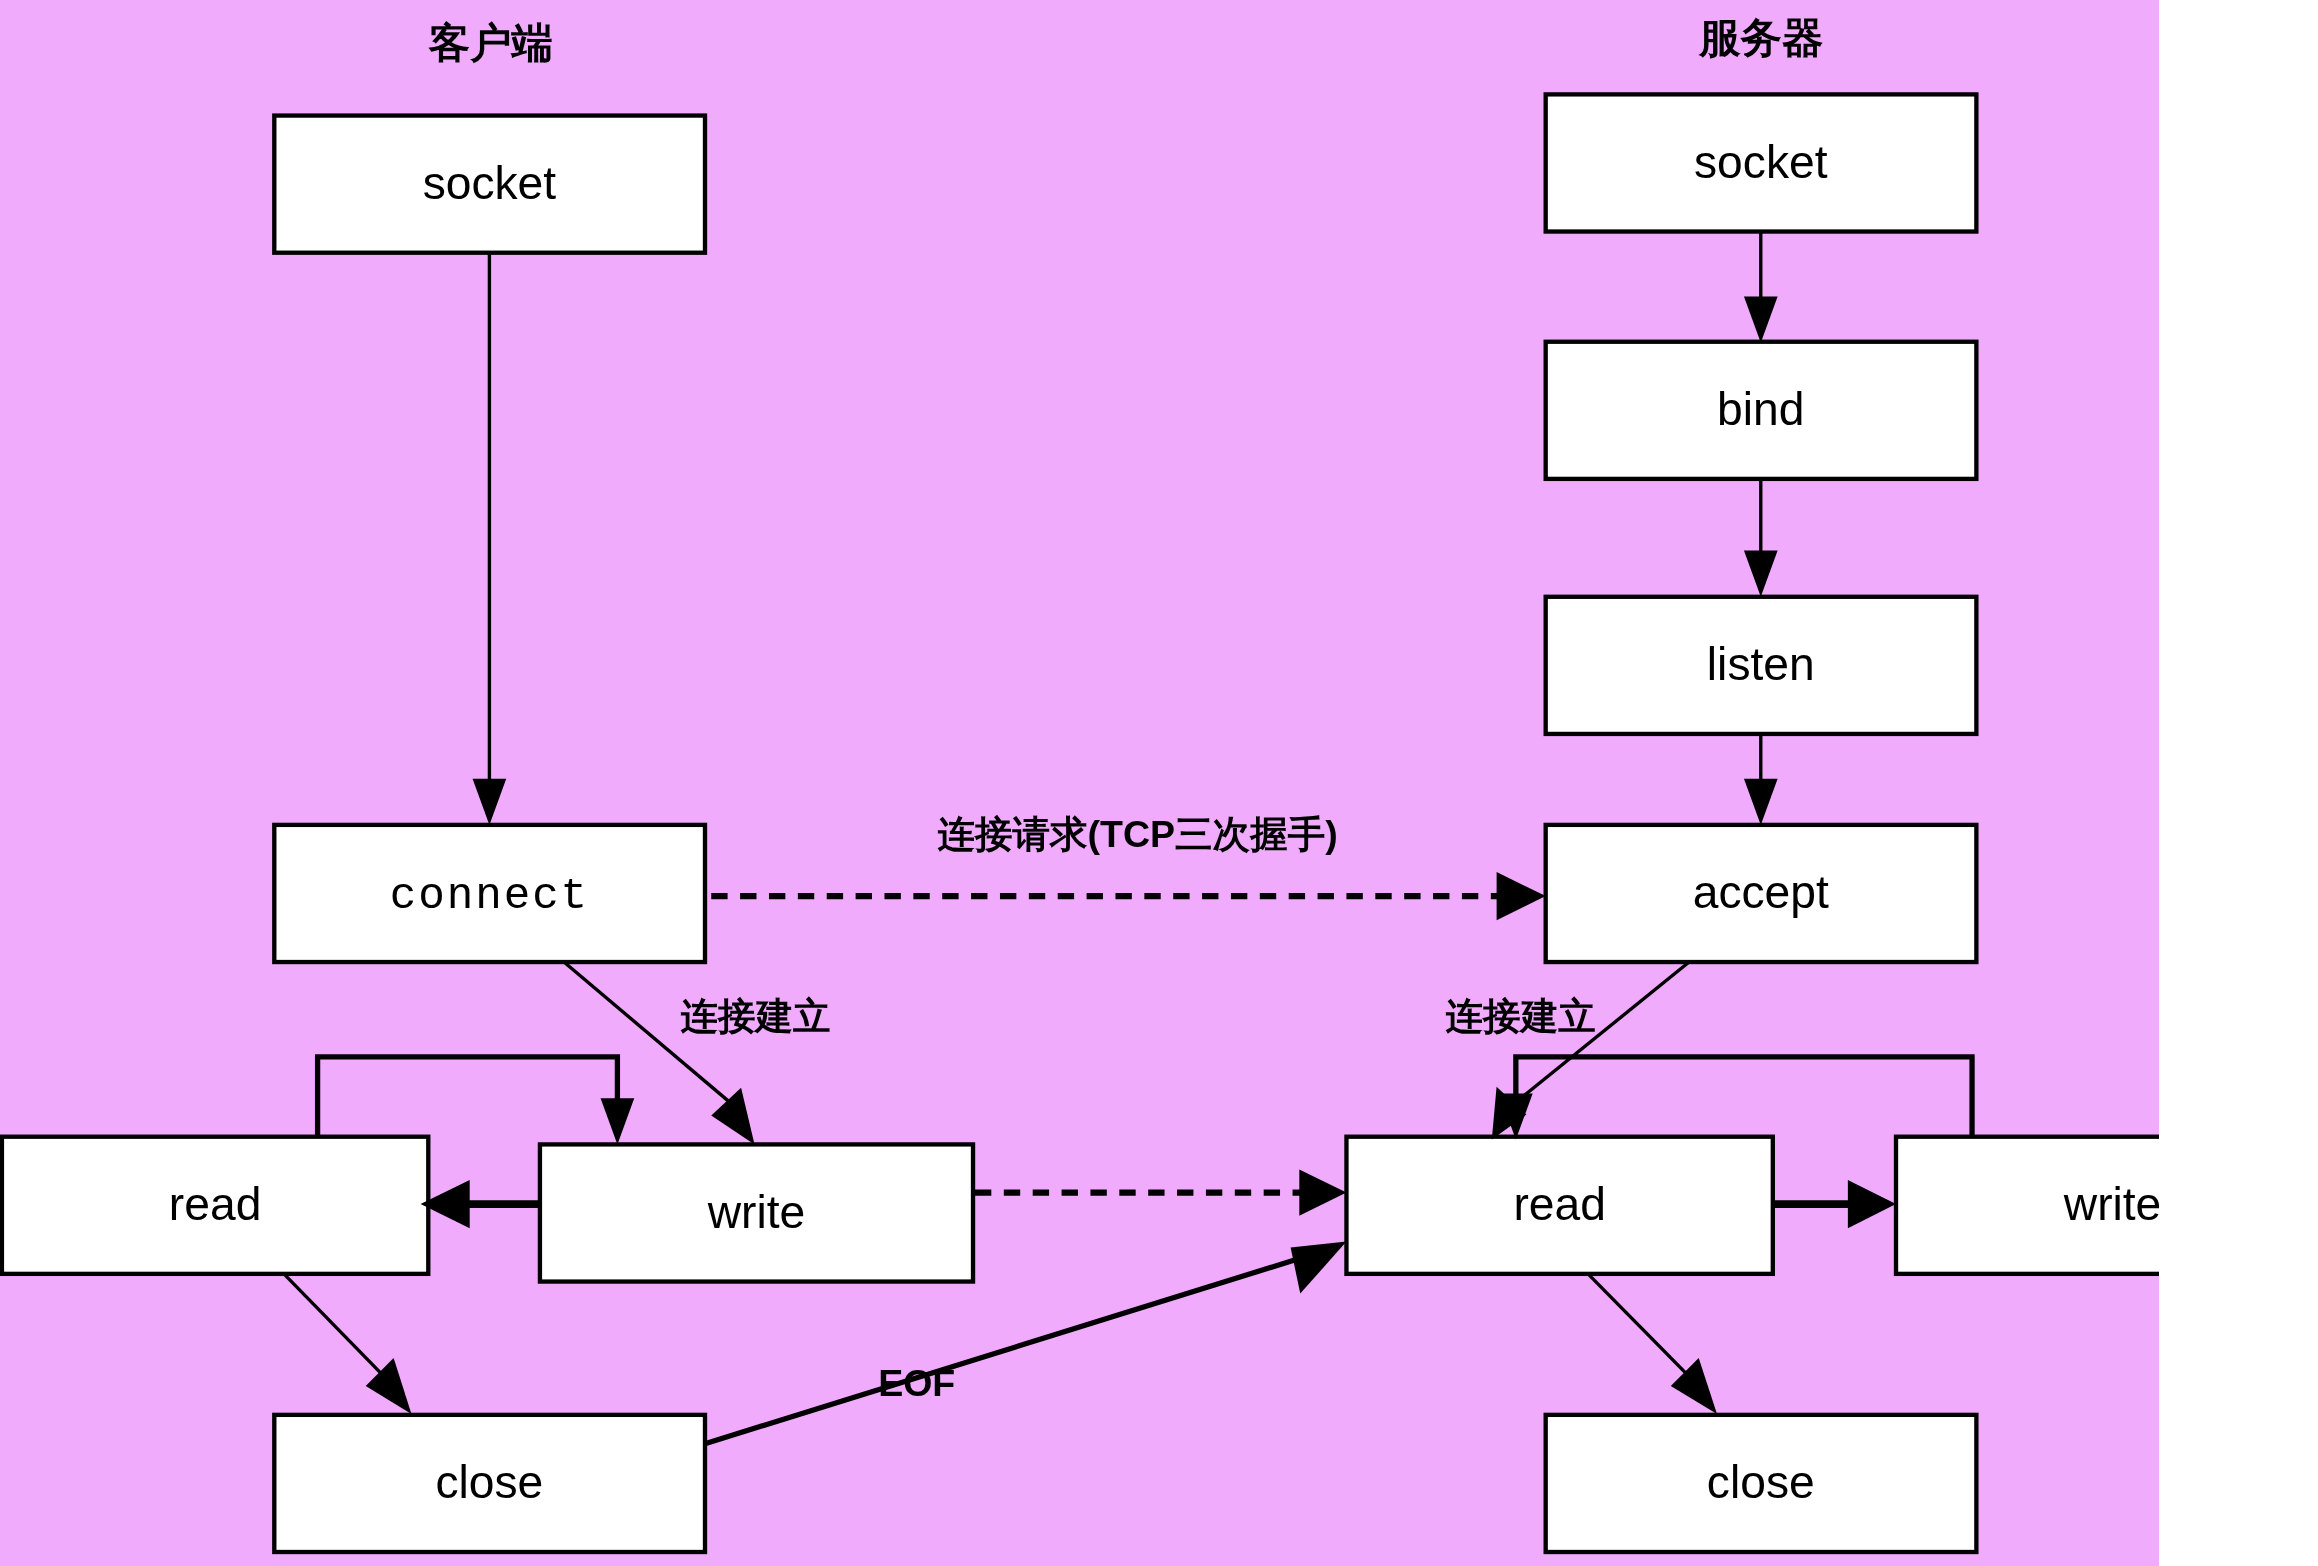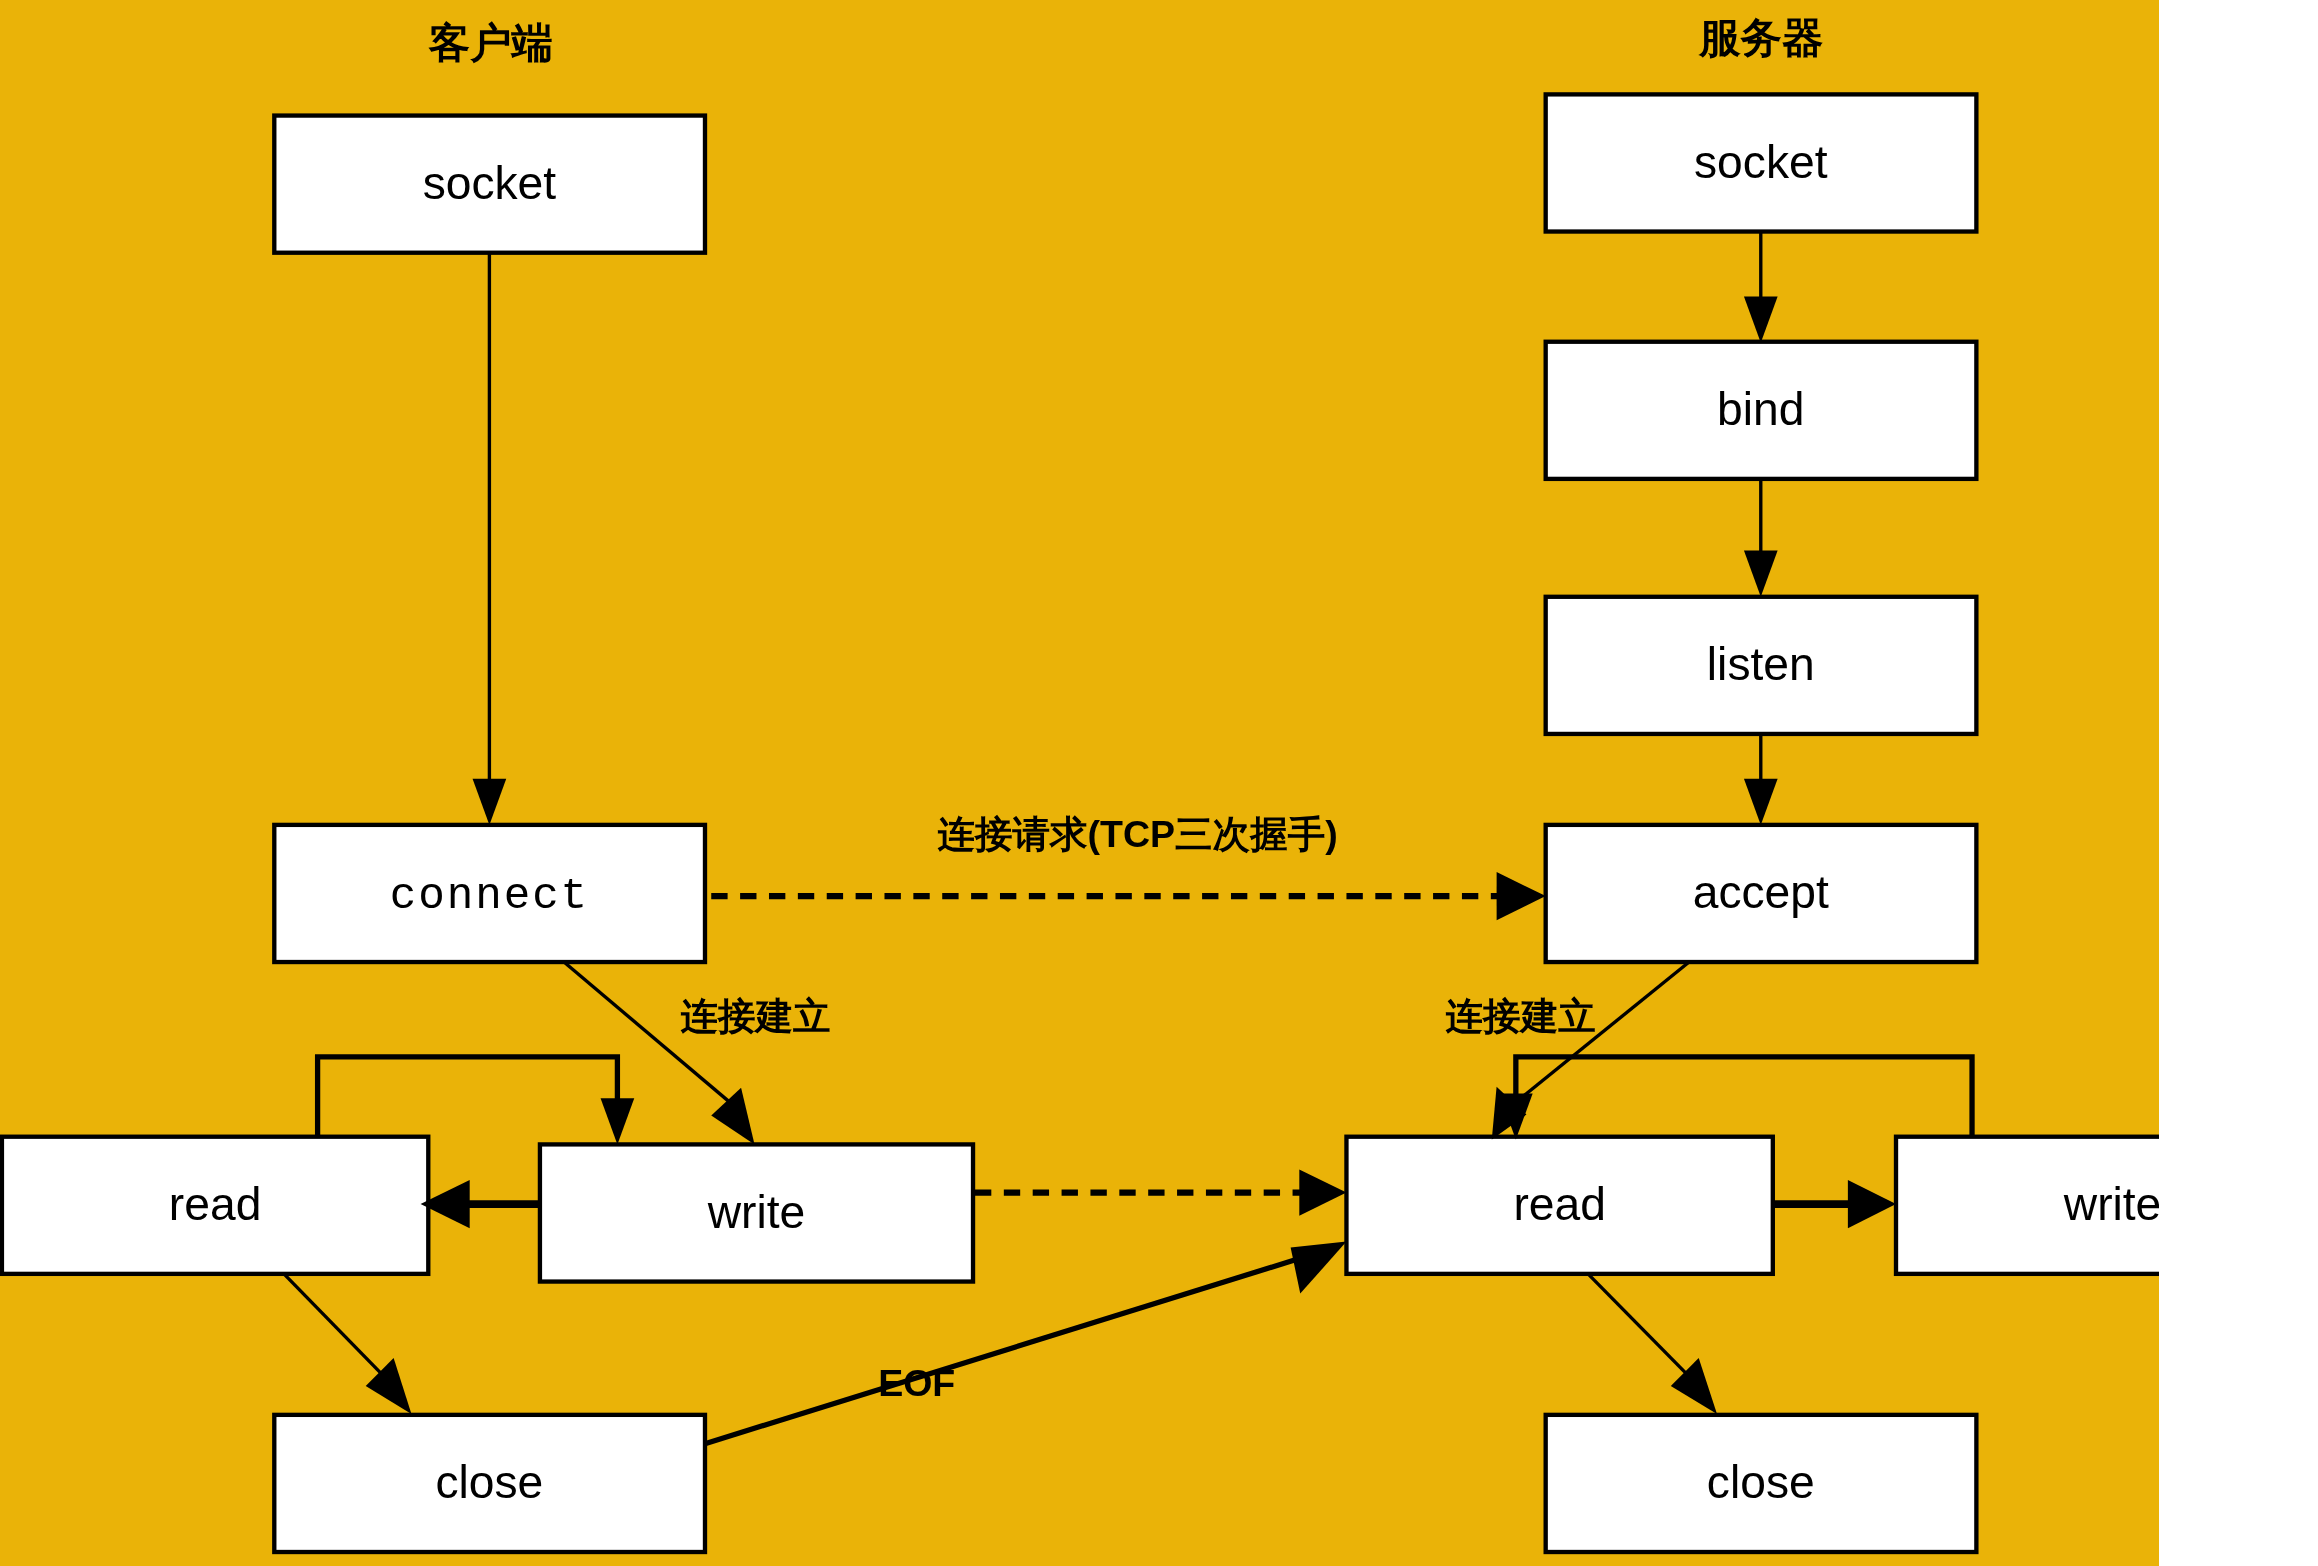--- a/index.html
+++ b/index.html
@@ -7,21 +7,21 @@
     padding: 0;
     background: #ffffff;
   }
   body {
     font-family: "Liberation Sans", sans-serif;
   }
   #canvas {
     position: relative;
     width: 2159px;
     height: 1567px;
-    background: #eab308;
+    background: #f0abfc;
     overflow: hidden;
   }
   svg#diagram {
     position: absolute;
     left: 0;
     top: 0;
     width: 2319px;
     height: 1567px;
     display: block;
   }

